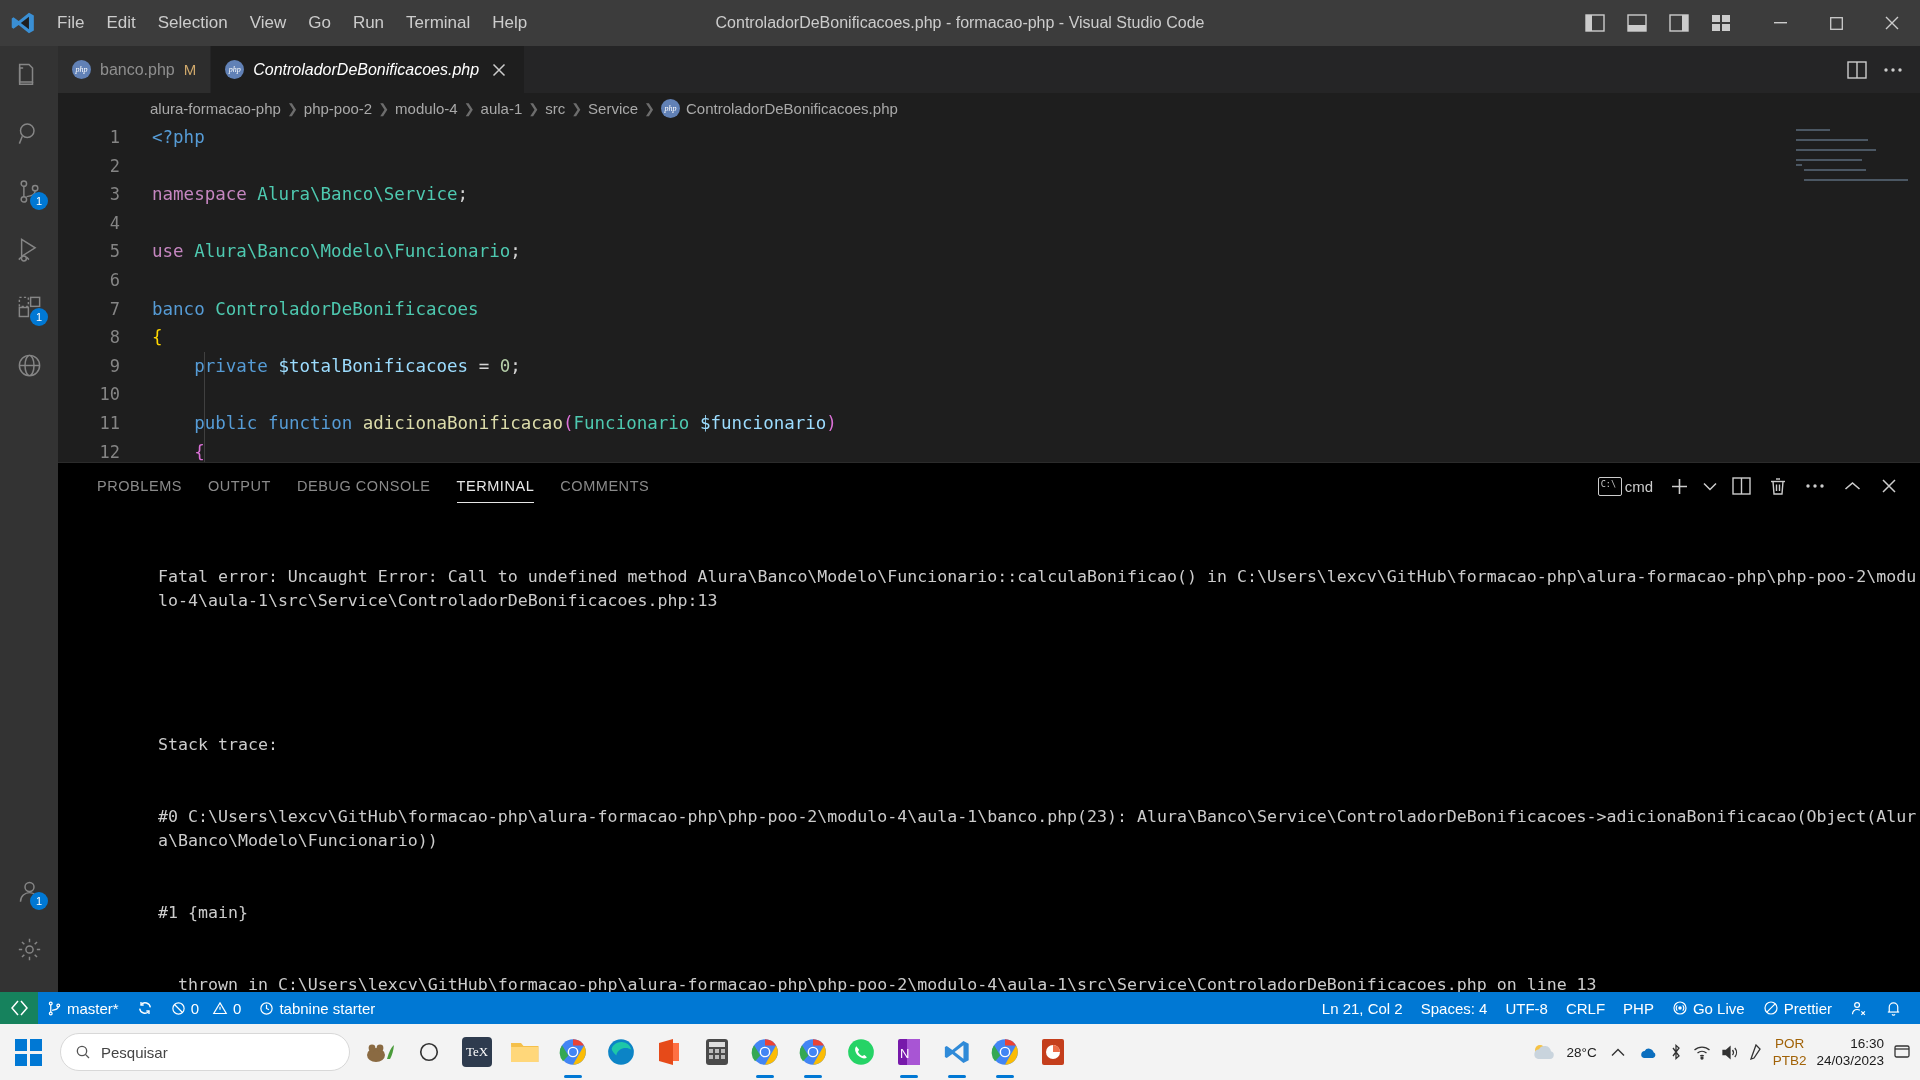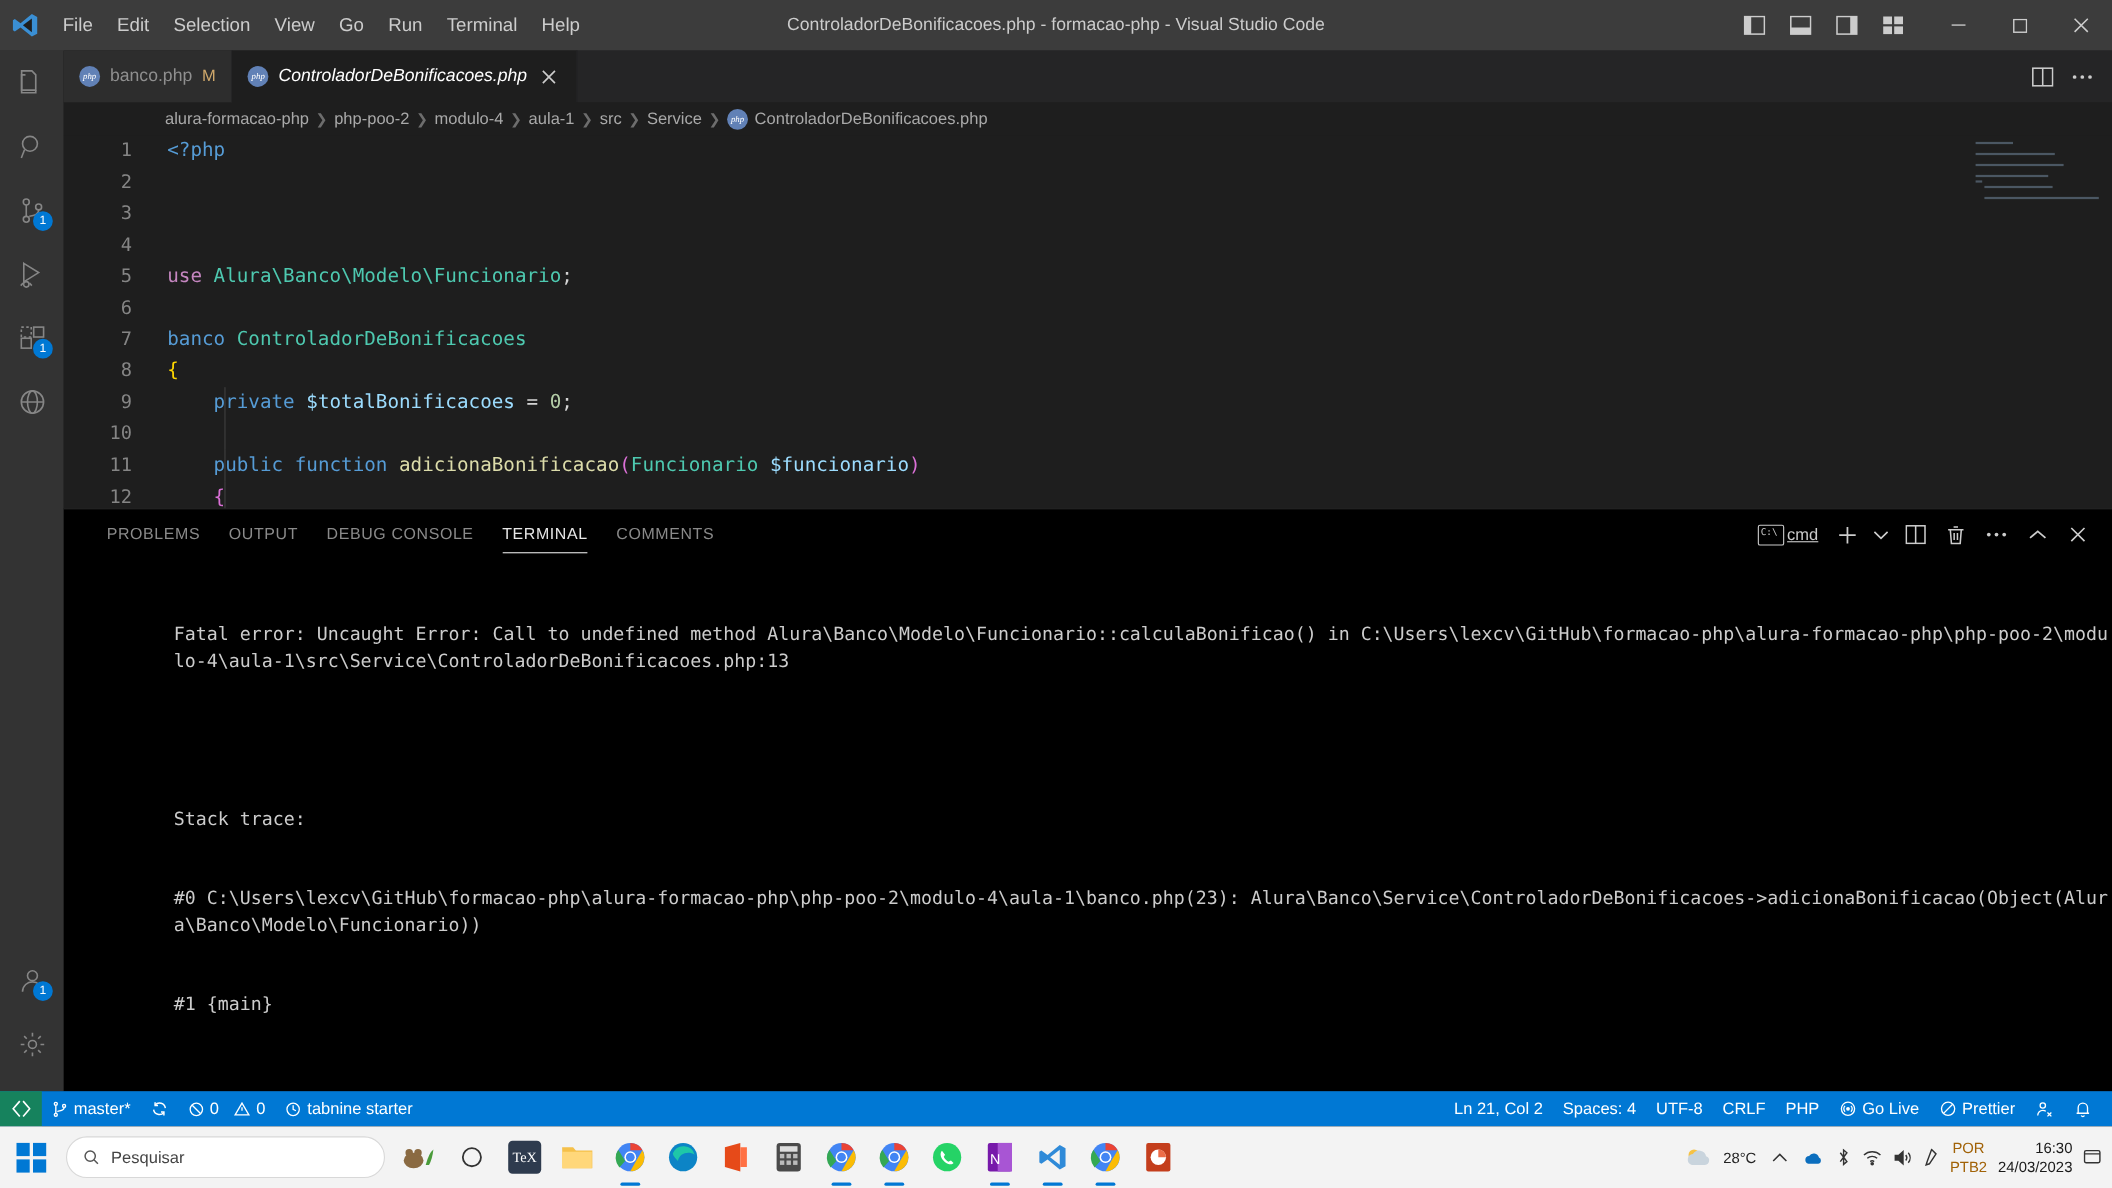--- a/index.html
+++ b/index.html
@@ -115,21 +115,21 @@
   .panel-tab {
     display: flex; align-items: center; padding: 0 13px; font-size: 14.5px;
     letter-spacing: .55px; color: #8a8a8a; position: relative; text-transform: uppercase;
   }
   .panel-tab.active { color: #e7e7e7; }
   .panel-tab.active::after {
     content: ""; position: absolute; left: 13px; right: 13px; bottom: 6px; height: 1px; background: #e7e7e7;
   }
   .panel-actions { margin-left: auto; display: flex; align-items: center; gap: 3px; padding-right: 14px; color: #cccccc; }
   .pa-btn { width: 34px; height: 34px; display: flex; align-items: center; justify-content: center; }
-  .pa-label { font-size: 15px; color: #cccccc; padding-right: 6px; text-decoration: underline; }
+  .pa-label { font-size: 15px; color: #cccccc; padding-right: 6px; }
   .cmd-icon {
     width: 24px; height: 19px; border: 1.6px solid #cccccc; border-radius: 2px;
     display: flex; align-items: flex-start; justify-content: flex-start;
     font-family: "DejaVu Sans Mono", monospace; font-size: 8.5px; color: #cccccc; padding: 1px 0 0 2px;
   }
 
   .terminal {
     flex: 1; padding: 8px 0 0 100px; font-family: "DejaVu Sans Mono", monospace;
     font-size: 16.6px; line-height: 24px; color: #cccccc; white-space: pre-wrap;
     word-break: break-all; overflow: hidden;
@@ -347,21 +347,21 @@
         <span>Service</span>
         <span class="crumb-sep">❯</span>
         <span class="php-icon">php</span>
         <span>ControladorDeBonificacoes.php</span>
       </div>
 
       <div class="codearea">
         <div class="code-lines" id="code-lines">
             <div class="code-line"><span class="lnum">1</span><span class="ctext"><span class="t-tag">&lt;?php</span></span></div>
             <div class="code-line"><span class="lnum">2</span><span class="ctext"></span></div>
-            <div class="code-line"><span class="lnum">3</span></div>
+            <div class="code-line"><span class="lnum">3</span><span class="ctext"><span class="t-ctrl">namespace </span><span class="t-class">Alura\Banco\Service</span><span class="t-pun">;</span></span></div>
             <div class="code-line"><span class="lnum">4</span><span class="ctext"></span></div>
             <div class="code-line"><span class="lnum">5</span><span class="ctext"><span class="t-ctrl">use </span><span class="t-class">Alura\Banco\Modelo\Funcionario</span><span class="t-pun">;</span></span></div>
             <div class="code-line"><span class="lnum">6</span><span class="ctext"></span></div>
             <div class="code-line"><span class="lnum">7</span><span class="ctext"><span class="t-key">banco </span><span class="t-class">ControladorDeBonificacoes</span></span></div>
             <div class="code-line"><span class="lnum">8</span><span class="ctext"><span class="t-brace-y">{</span></span></div>
             <div class="code-line" style="position: relative;"><span class="lnum">9</span><span class="ctext"><span class="t-pun">    </span><span class="t-key">private </span><span class="t-var">$totalBonificacoes</span><span class="t-pun"> = </span><span class="t-num">0</span><span class="t-pun">;</span></span><span class="indent-guide" style="left: 146px;"></span></div>
             <div class="code-line" style="position: relative;"><span class="lnum">10</span><span class="ctext"></span><span class="indent-guide" style="left: 146px;"></span></div>
             <div class="code-line" style="position: relative;"><span class="lnum">11</span><span class="ctext"><span class="t-pun">    </span><span class="t-key">public </span><span class="t-key">function </span><span class="t-fn">adicionaBonificacao</span><span class="t-brace-p">(</span><span class="t-class">Funcionario </span><span class="t-var">$funcionario</span><span class="t-brace-p">)</span></span><span class="indent-guide" style="left: 146px;"></span></div>
             <div class="code-line" style="position: relative;"><span class="lnum">12</span><span class="ctext"><span class="t-pun">    </span><span class="t-brace-p">{</span></span><span class="indent-guide" style="left: 146px;"></span></div>
           </div>
@@ -434,20 +434,21 @@
             </div>
           </div>
         </div>
 
         <div class="terminal">
           <div class="term-line">Fatal error: Uncaught Error: Call to undefined method Alura\Banco\Modelo\Funcionario::calculaBonificao() in C:\Users\lexcv\GitHub\formacao-php\alura-formacao-php\php-poo-2\modulo-4\aula-1\src\Service\ControladorDeBonificacoes.php:13</div>
           <div class="term-blank"></div>
           <div class="term-line">Stack trace:</div>
           <div class="term-line">#0 C:\Users\lexcv\GitHub\formacao-php\alura-formacao-php\php-poo-2\modulo-4\aula-1\banco.php(23): Alura\Banco\Service\ControladorDeBonificacoes-&gt;adicionaBonificacao(Object(Alura\Banco\Modelo\Funcionario))</div>
           <div class="term-line">#1 {main}</div>
+          <div class="term-line">  thrown in C:\Users\lexcv\GitHub\formacao-php\alura-formacao-php\php-poo-2\modulo-4\aula-1\src\Service\ControladorDeBonificacoes.php on line 13</div>
           
           
         </div>
       </div>
     </div>
   </div>
 
   <div class="statusbar">
     <div class="sb-remote">
       <svg width="18" height="16" viewBox="0 0 18 16" fill="none" stroke="#ffffff" stroke-width="1.5">

